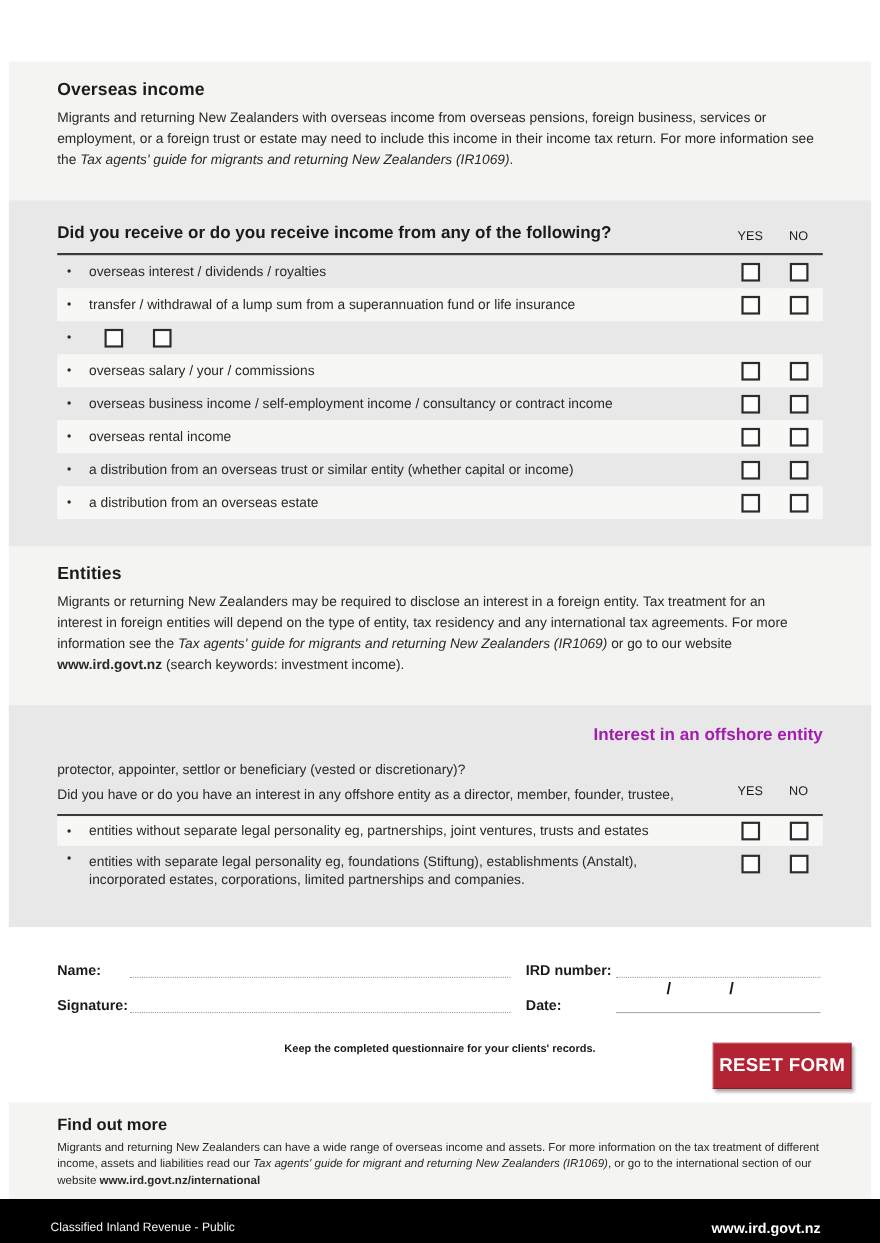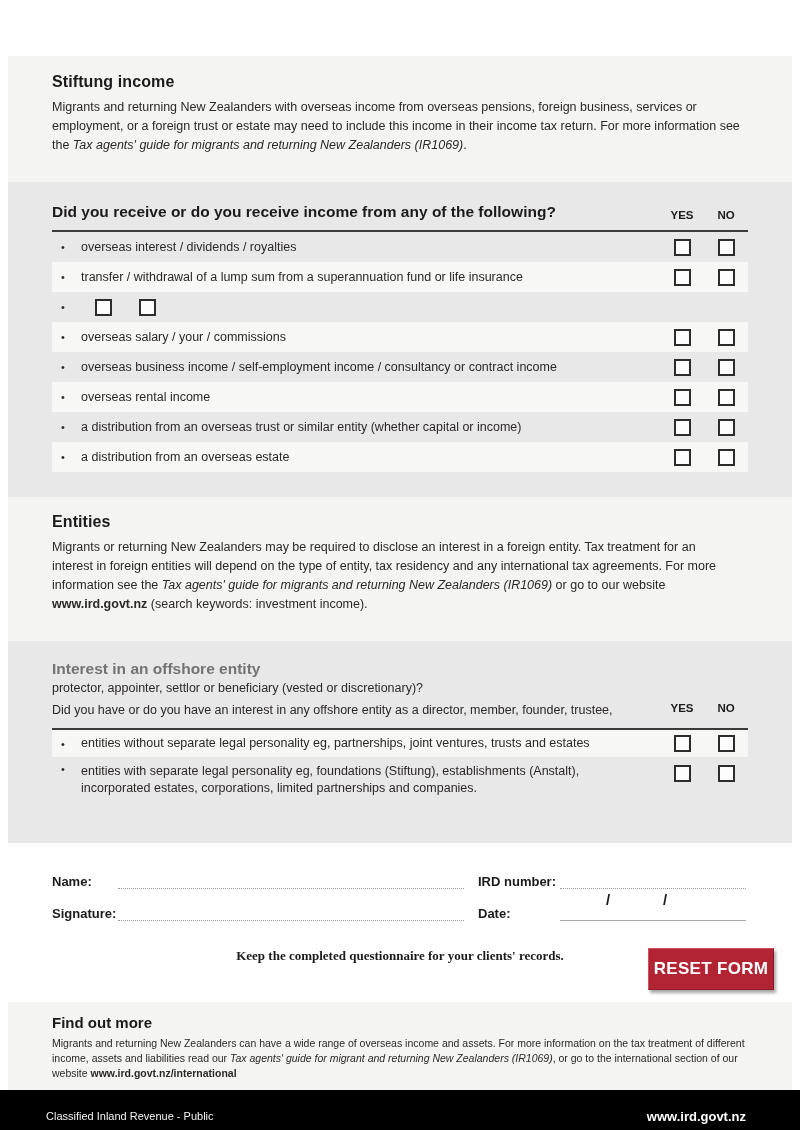--- a/index.html
+++ b/index.html
@@ -10,32 +10,32 @@
     color:#2b2827;
     position:relative;
     overflow:hidden;
   }
   .spacer-top { height:56px; }
   .sec { margin:0 8px; box-sizing:border-box; }
   .light { background:#f4f4f3; }
   .dark  { background:#e9e8e8; }
 
   h2.title { font-size:16px; font-weight:bold; color:#1c1a1a; margin:0 0 7px 0; letter-spacing:.1px; }
-  h3.subtitle { font-size:15.5px; font-weight:bold; color:#737373; margin:0 0 0 0; }
+  h3.subtitle { font-size:15.5px; font-weight:bold; color:#a21caf; margin:0 0 12px 0;text-align:right; }
   p.body { font-size:12.5px; line-height:19px; margin:0; }
   p.body i { font-style:italic; }
   p.body b { font-weight:bold; }
 
   #sec-overseas { height:126px; padding:17px 52px 0 44px; }
   #sec-entities { height:144px; padding:16px 52px 0 44px; }
 
   #sec-q1 { height:315px; padding:21px 44px 0 44px; }
   .q-header { display:flex; align-items:flex-end; padding-bottom:9px; }
   .q-title { flex:1; font-size:15.5px; font-weight:bold; color:#1c1a1a; }
-  .yn { width:44px; text-align:center; font-weight:bold; font-size:11.5px; color:#1c1a1a; }
+  .yn { width:44px; text-align:center; font-weight:normal; font-size:11.5px; color:#1c1a1a; }
   .rule { border-bottom:2px solid #3c3a39; }
 
   .q-row { display:flex; align-items:center; height:30px; font-size:12.5px; }
   .q-row.band { background:#f7f7f6; }
   .q-row.multi { height:auto; align-items:flex-start; padding:6px 0 7px 0; }
   .q-row.multi .col { margin-top:2px; }
   .bullet { width:20px; padding-left:9px; font-size:11px; color:#2b2827; box-sizing:content-box; }
   .row-text { flex:1; padding-right:10px; line-height:16.5px; }
   .col { width:44px; display:flex; justify-content:center; flex-shrink:0; }
   .cb { width:13px; height:13px; border:2px solid #2e2c2b; background:#fdfdfd; display:inline-block; }
@@ -43,21 +43,21 @@
   #sec-offshore { height:202px; padding:19px 44px 0 44px; }
   .off-question { position:relative; padding-right:92px; font-size:12.5px; line-height:21.5px; margin-bottom:7px; }
   .off-question .qline { display:block; }
   .off-yn { position:absolute; bottom:2px; right:0; display:flex; }
 
   #sec-signoff { height:159px; margin:0 8px; position:relative; background:#ffffff; }
   .lbl { position:absolute; font-weight:bold; font-size:13px; color:#1c1a1a; }
   .dotline { position:absolute; border-bottom:1px dotted #9a9a9a; height:14px; }
   .solidline { position:absolute; border-bottom:1px solid #aaaaaa; height:14px; }
   .slash { position:absolute; font-size:15px; font-weight:bold; color:#1c1a1a; }
-  .note { position:absolute; left:0; right:0; text-align:center; font-size:13px; font-weight:bold; color:#1c1a1a;font-family:Liberation Serif, serif; }
+  .note { position:absolute; left:0; right:0; text-align:center; font-size:10px; font-weight:bold; color:#1c1a1a; }
   .reset-btn {
     position:absolute; left:640px; top:105px; width:124px; height:40px;
     background:#b22334; color:#ffffff; font-family:"Liberation Sans", sans-serif;
     font-weight:bold; font-size:17px; letter-spacing:.3px;
     border:1px solid #8f1b28; border-top-color:#c95561; border-left-color:#c95561;
     box-shadow:2px 3px 3px rgba(0,0,0,.35);
     display:flex; align-items:center; justify-content:center; cursor:pointer;
   }
 
   #sec-findout { height:88px; padding:12px 44px 0 44px; }
@@ -73,21 +73,21 @@
   }
   #footer .classif { font-size:11px; }
   #footer .site { font-size:13px; font-weight:bold; color:#ffffff; }
 </style>
 </head>
 <body>
 
 <div class="spacer-top"></div>
 
 <div class="sec light" id="sec-overseas">
-  <h2 class="title">Stiftung income</h2>
+  <h2 class="title">Overseas income</h2>
   <p class="body"><span>Migrants and returning New Zealanders with overseas income from overseas pensions, foreign business, services or employment, or a foreign trust or estate may need to include this income in their income tax return. For more information see the </span><i>Tax agents' guide for migrants and returning New Zealanders (IR1069)</i><span>.</span></p>
 </div>
 
 <div class="sec dark" id="sec-q1">
   <div class="q-header">
     <div class="q-title">Did you receive or do you receive income from any of the following?</div>
     <div class="yn">YES</div>
     <div class="yn">NO</div>
   </div>
   <div class="rule"></div>

